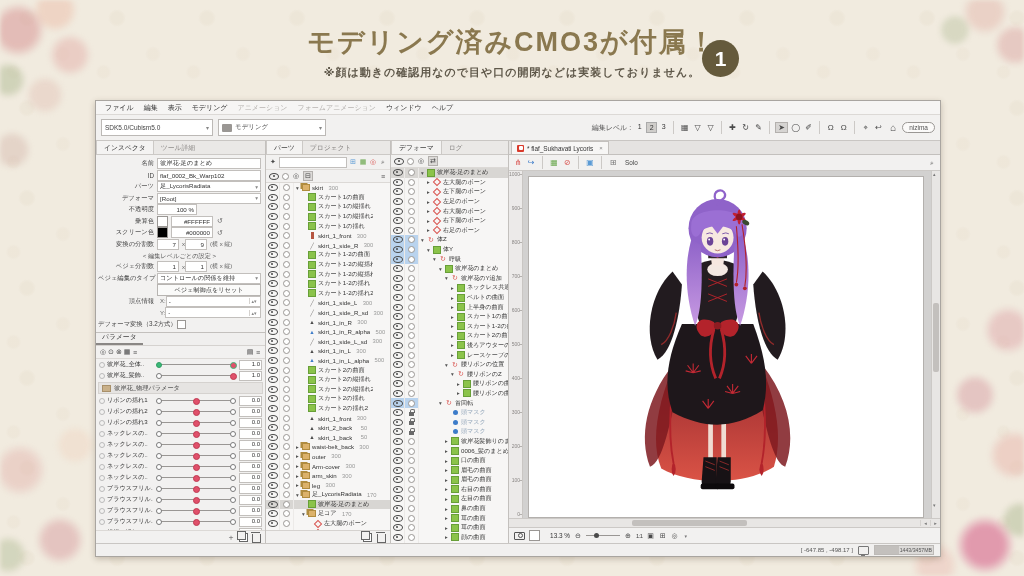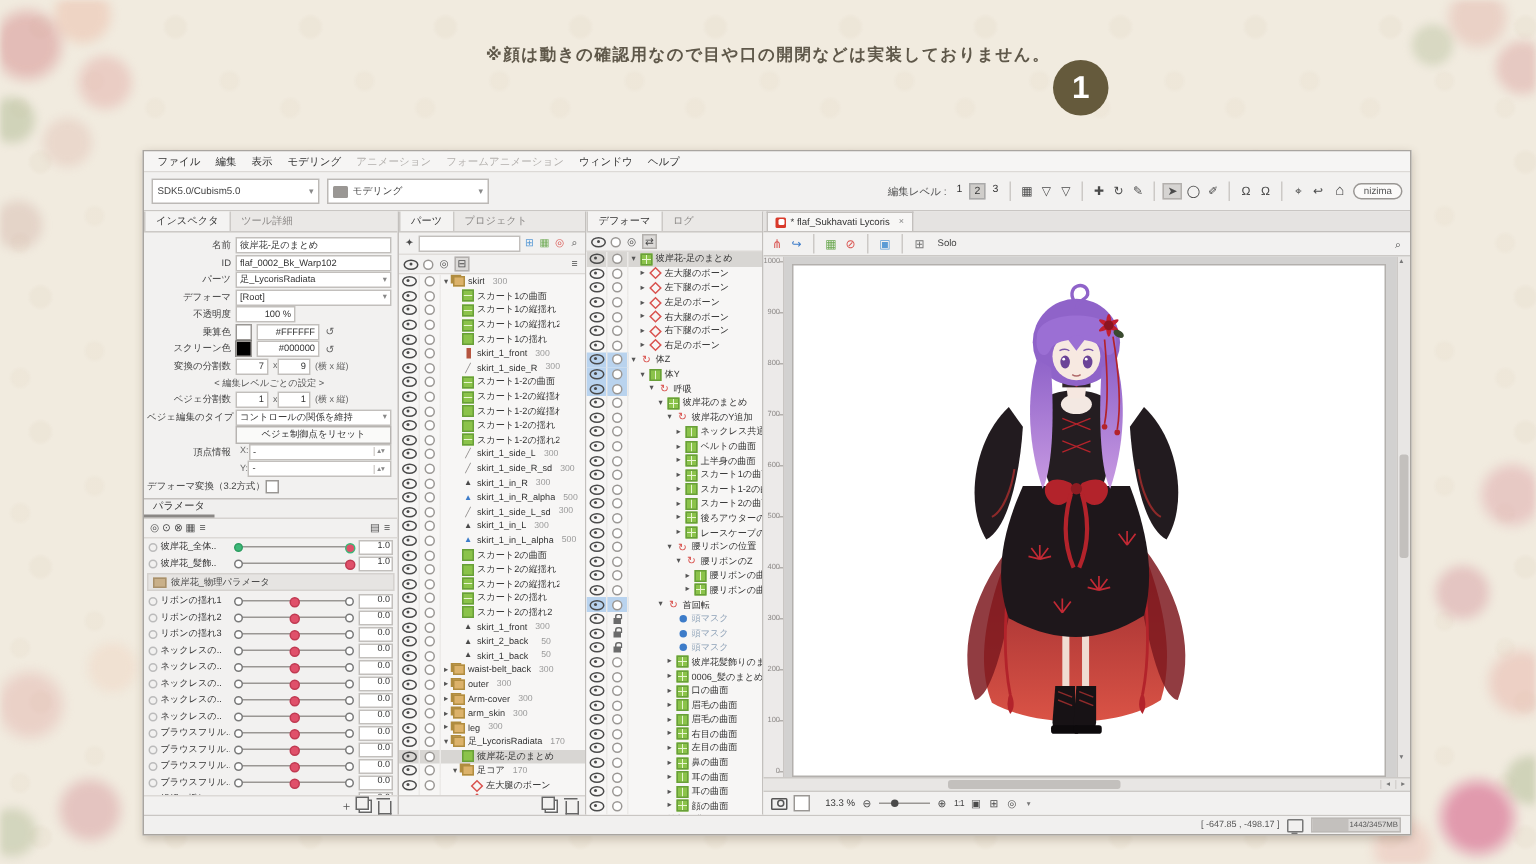--- a/index.html
+++ b/index.html
@@ -209,20 +209,21 @@
   .membar .fill{position:absolute;left:0;top:0;bottom:0;width:42%;background:#c3c0bd}
   .membar .txt{position:absolute;right:1px;top:0;font-size:5.2px;line-height:8px;color:#555}
 </style>
 </head>
 <body>
 
 <div class="texture"></div>
 <div class="flowers"></div>
 
 <div class="headline">
+  <h1>モデリング済みCMO3が付属！</h1>
   <p>※顔は動きの確認用なので目や口の開閉などは実装しておりません。</p>
 </div>
 <div class="badge">1</div>
 
 <div class="window">
 
   <div class="menubar">
 
   <span>ファイル</span>
       <span>編集</span>

